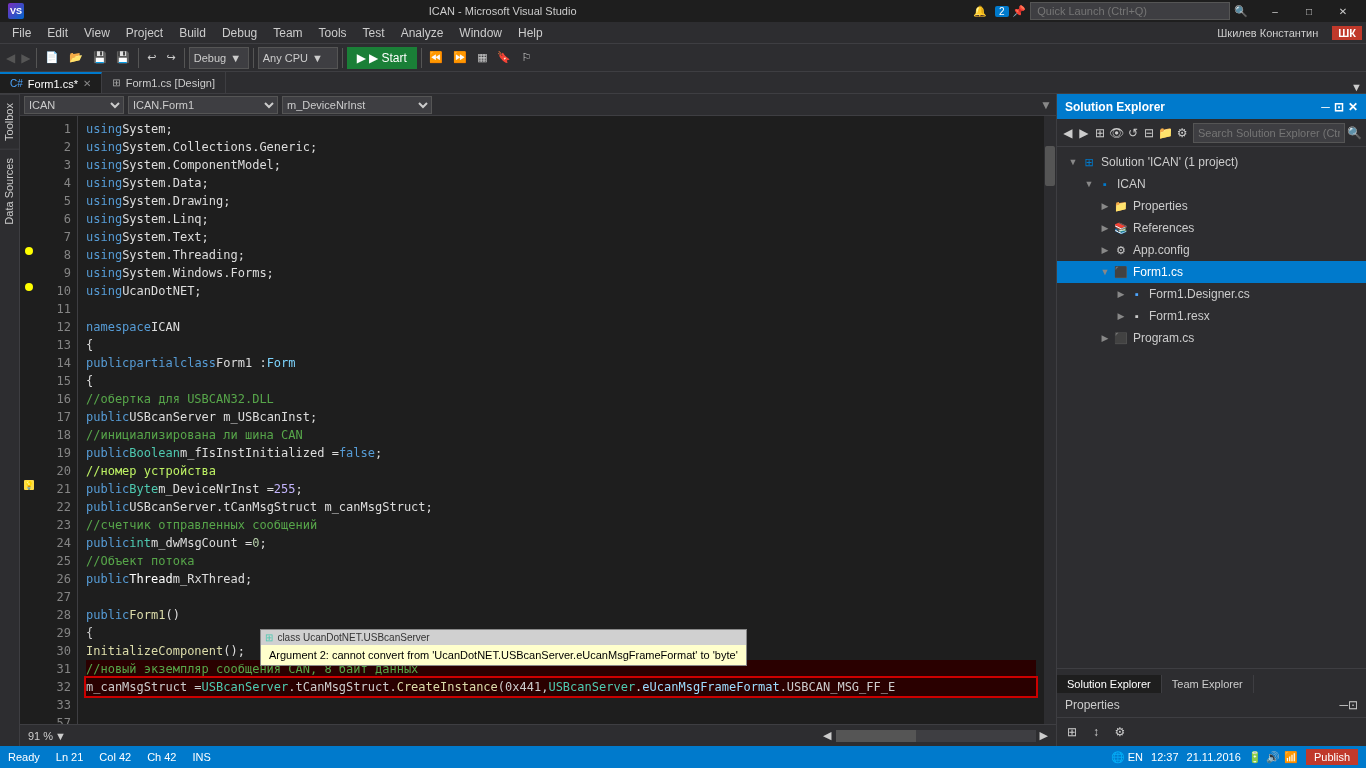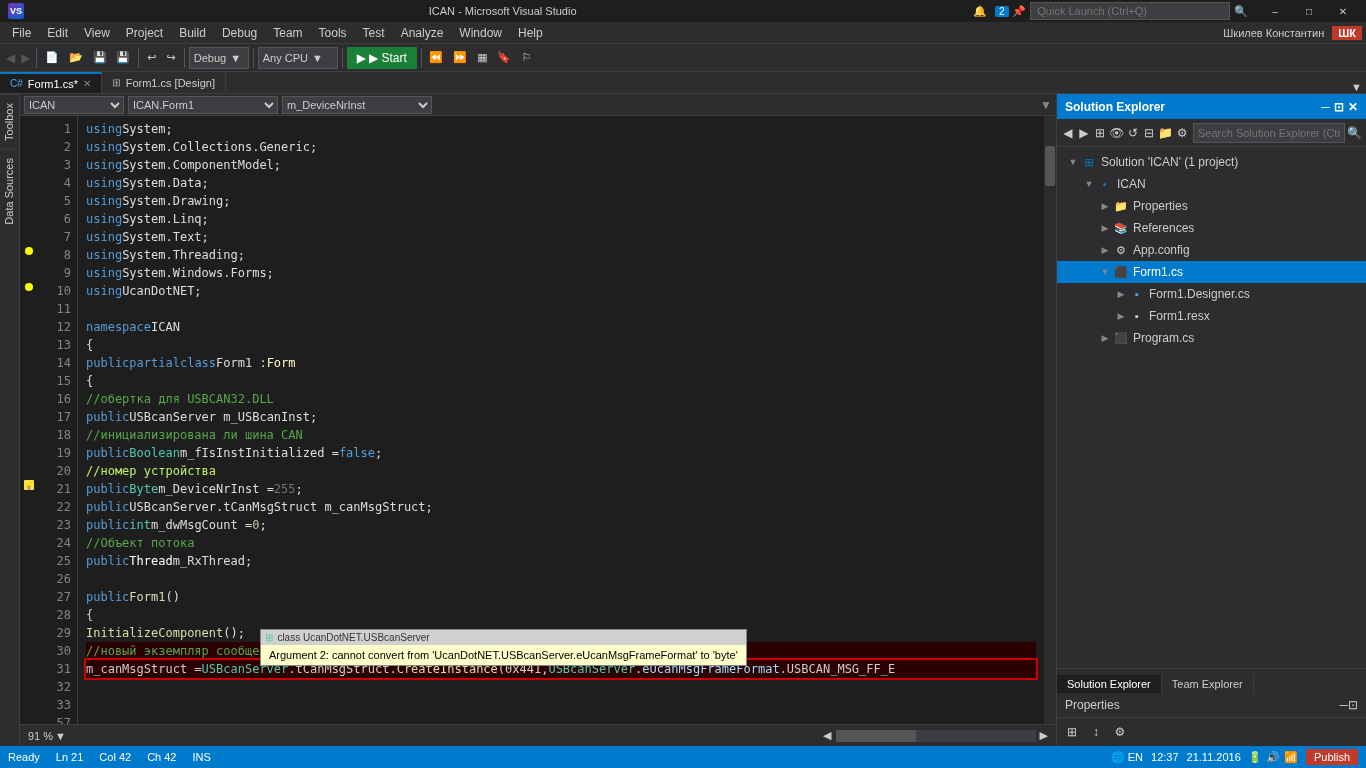--- a/index.html
+++ b/index.html
@@ -112,21 +112,21 @@
   <span class="menu-item">Project</span>
   <span class="menu-item">Build</span>
   <span class="menu-item">Debug</span>
   <span class="menu-item">Team</span>
   <span class="menu-item">Tools</span>
   <span class="menu-item">Test</span>
   <span class="menu-item">Analyze</span>
   <span class="menu-item">Window</span>
   <span class="menu-item">Help</span>
   <span style="flex:1;"></span>
-  <span style="color:#ccc;font-size:11px;margin-right:8px;">Шкилев Константин</span>
+  <span style="color:#ccc;font-size:11px;margin-right:14px;">Шкилев Константин</span>
   <span style="background:#c0392b;color:white;padding:1px 6px;font-size:11px;font-weight:bold;">ШК</span>
 </div>
 
 <div class="toolbar">
   <div class="nav-arrows">
     <span class="nav-arrow disabled">◀</span>
     <span class="nav-arrow disabled">▶</span>
   </div>
   <div class="toolbar-sep"></div>
   <span class="toolbar-btn">📄</span>
@@ -292,21 +292,21 @@
             <span> ICAN</span>
           </div>
           <div class="line">
             <span>    {</span>
           </div>
           <div class="line">
             <span style="color: rgb(86, 156, 214);">    public</span>
             <span style="color: rgb(86, 156, 214);"> partial</span>
             <span style="color: rgb(86, 156, 214);"> class</span>
             <span> Form1 : </span>
-            <span style="color: #fef9c3;">Form</span>
+            <span style="color: #7dd3fc;">Form</span>
           </div>
           <div class="line">
             <span>        {</span>
           </div>
           <div class="line">
             <span style="color: rgb(87, 166, 74);">        //обертка для USBCAN32.DLL</span>
           </div>
           <div class="line">
             <span style="color: rgb(86, 156, 214);">        public</span>
             <span> USBcanServer m_USBcanInst;</span>
@@ -321,26 +321,29 @@
             <span style="color: rgb(86, 156, 214);">false</span>
             <span>;</span>
           </div>
           <div class="line">
             <span style="color: #bef264;">        //номер устройства</span>
           </div>
           <div class="line">
             <span style="color: rgb(86, 156, 214);">        public</span>
             <span style="color: rgb(78, 201, 176);"> Byte</span>
             <span> m_DeviceNrInst = </span>
-            <span style="color: #737373;">255</span>
+            <span style="color: #c4b5fd;">255</span>
             <span>;</span>
           </div>
           <div class="line">
             <span style="color: rgb(86, 156, 214);">        public</span>
             <span> USBcanServer.tCanMsgStruct m_canMsgStruct;</span>
+          </div>
+          <div class="line">
+            <span style="color: rgb(87, 166, 74);">        //счетчик отправленных сообщений</span>
           </div>
           <div class="line">
             <span style="color: rgb(86, 156, 214);">        public</span>
             <span style="color: rgb(78, 201, 176);"> int</span>
             <span> m_dwMsgCount = </span>
             <span style="color: rgb(181, 206, 168);">0</span>
             <span>;</span>
           </div>
           <div class="line">
             <span style="color: rgb(87, 166, 74);">        //Объект потока</span>

